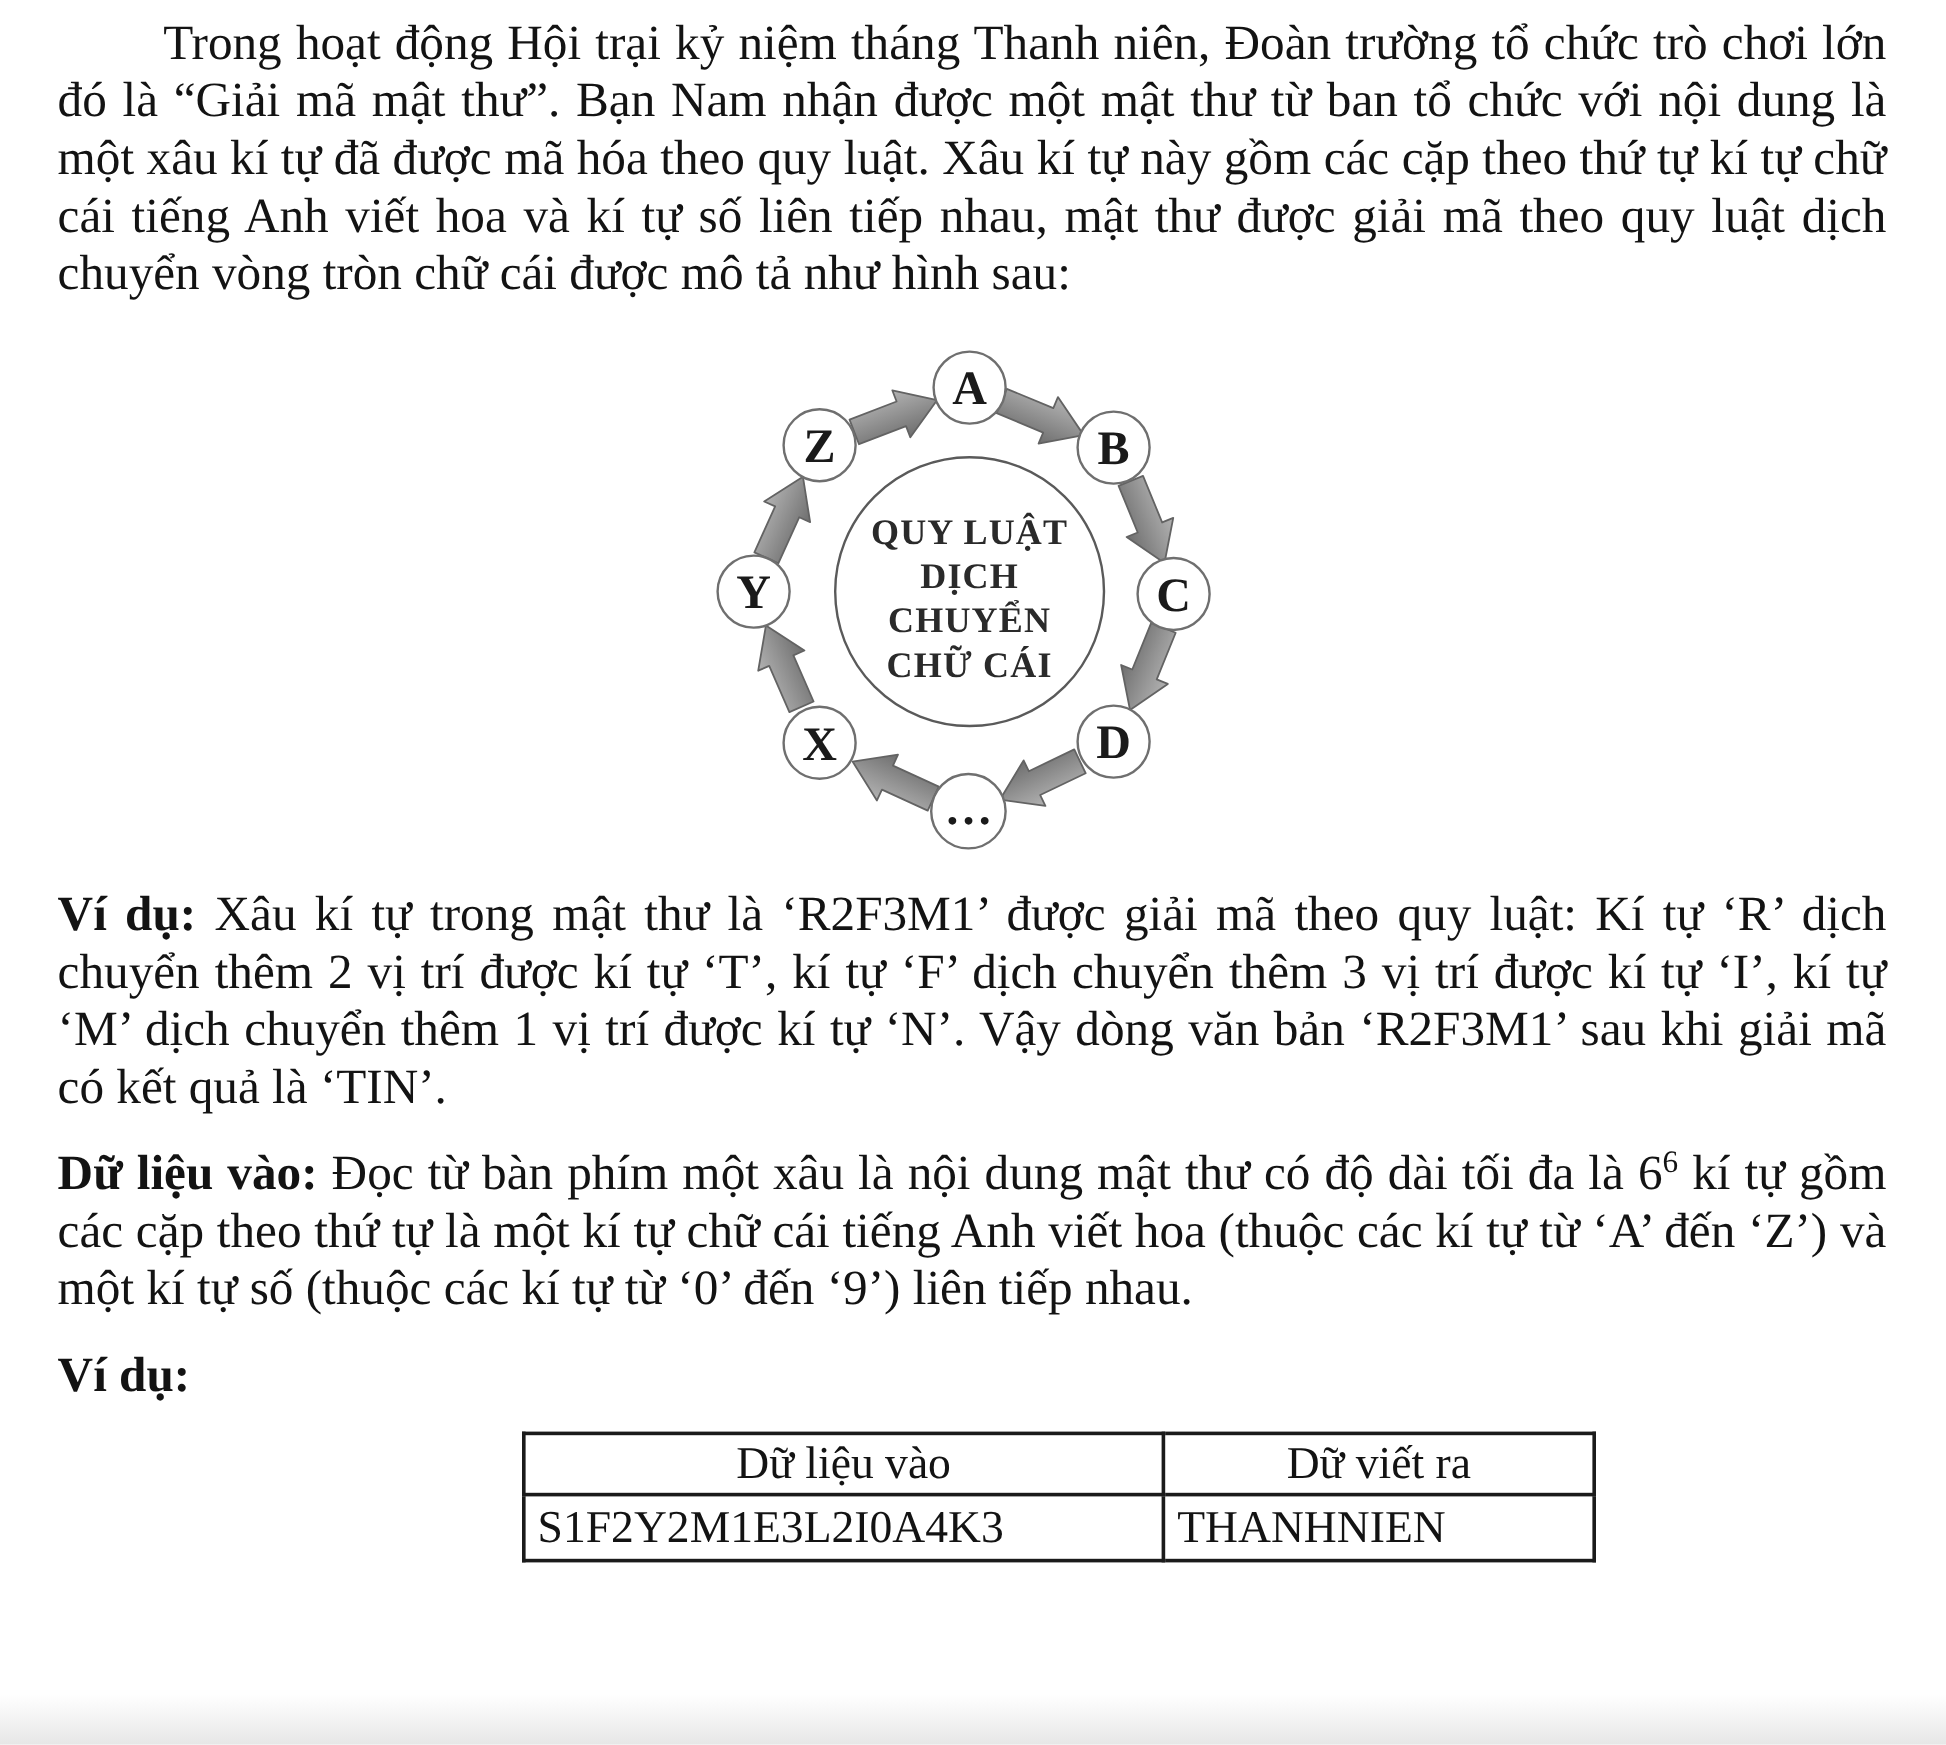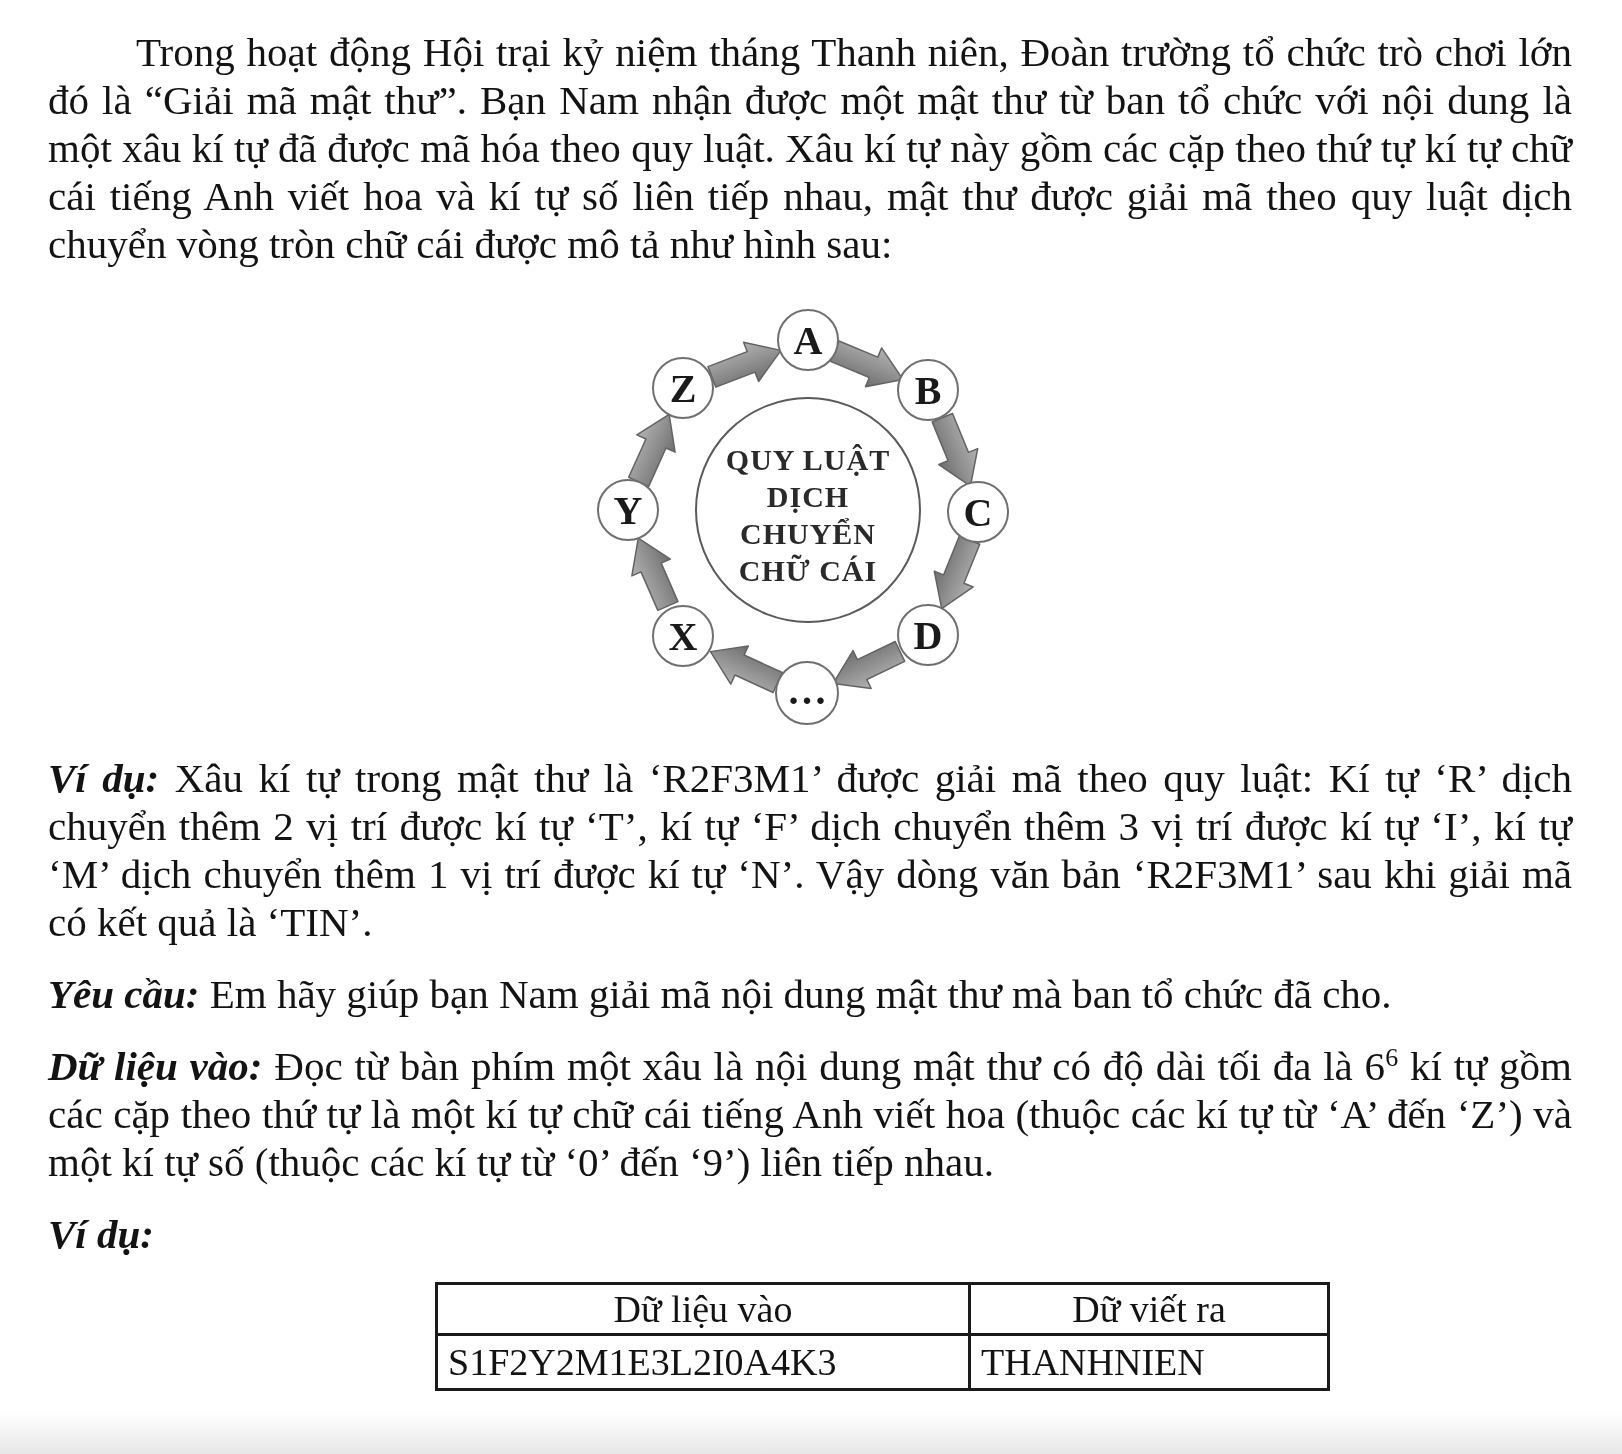--- a/index.html
+++ b/index.html
@@ -4,30 +4,30 @@
 <style>
   html, body { margin: 0; padding: 0; }
   body {
     width: 1622px; height: 1454px;
     background: #ffffff;
     color: #131313;
     font-family: "Liberation Serif", "DejaVu Serif", serif;
     position: relative;
     overflow: hidden;
   }
-  .page { padding: 28px 50px 0 48px; }
+  .page { padding: 11px 50px 0 48px; }
 
   p.para {
     margin: 0 0 24px 0;
     font-size: 41px;
     line-height: 48px;
     text-align: justify;
   }
   p.intro { text-indent: 88px; margin-bottom: 20px; }
-  .label { font-weight: bold; font-style: italic; }
+  .label { font-weight: bold; }
   sup.exp { font-size: 26px; vertical-align: 14px; line-height: 0; }
 
   .diagram-wrap {
     width: 520px; height: 440px;
     margin: 0 auto 26px auto;
   }
 
   .last-example { margin-bottom: 6px; }
 
   table.io {
@@ -119,21 +119,20 @@
       </g>
       <g>
         <circle cx="133" cy="100" r="30" fill="#ffffff" stroke="#6f6f6f" stroke-width="2"></circle>
         <text class="node-letter" x="133" y="114" text-anchor="middle">Z</text>
       </g>
     </svg>
   </div>
 
   <p class="para"><span class="label">Ví dụ:</span><span> </span><span>Xâu kí tự trong mật thư là ‘R2F3M1’ được giải mã theo quy luật: Kí tự ‘R’ dịch chuyển thêm 2 vị trí được kí tự ‘T’, kí tự ‘F’ dịch chuyển thêm 3 vị trí được kí tự ‘I’, kí tự ‘M’ dịch chuyển thêm 1 vị trí được kí tự ‘N’. Vậy dòng văn bản ‘R2F3M1’ sau khi giải mã có kết quả là ‘TIN’.</span></p>
 
-  <p class="para"><span class="label">Yêu cầu:</span><span> </span><span>Em hãy giúp bạn Nam giải mã nội dung mật thư mà ban tổ chức đã cho.</span></p>
 
   <p class="para"><span class="label">Dữ liệu vào:</span><span> </span><span>Đọc từ bàn phím một xâu là nội dung mật thư có độ dài tối đa là 6</span><sup class="exp">6</sup><span> kí tự gồm các cặp theo thứ tự là một kí tự chữ cái tiếng Anh viết hoa (thuộc các kí tự từ ‘A’ đến ‘Z’) và một kí tự số (thuộc các kí tự từ ‘0’ đến ‘9’) liên tiếp nhau.</span></p>
 
 
   <p class="para last-example"><span class="label">Ví dụ:</span></p>
 
   <table class="io">
     <tbody>
       <tr class="hdr">
         <td class="c-in">Dữ liệu vào</td>

